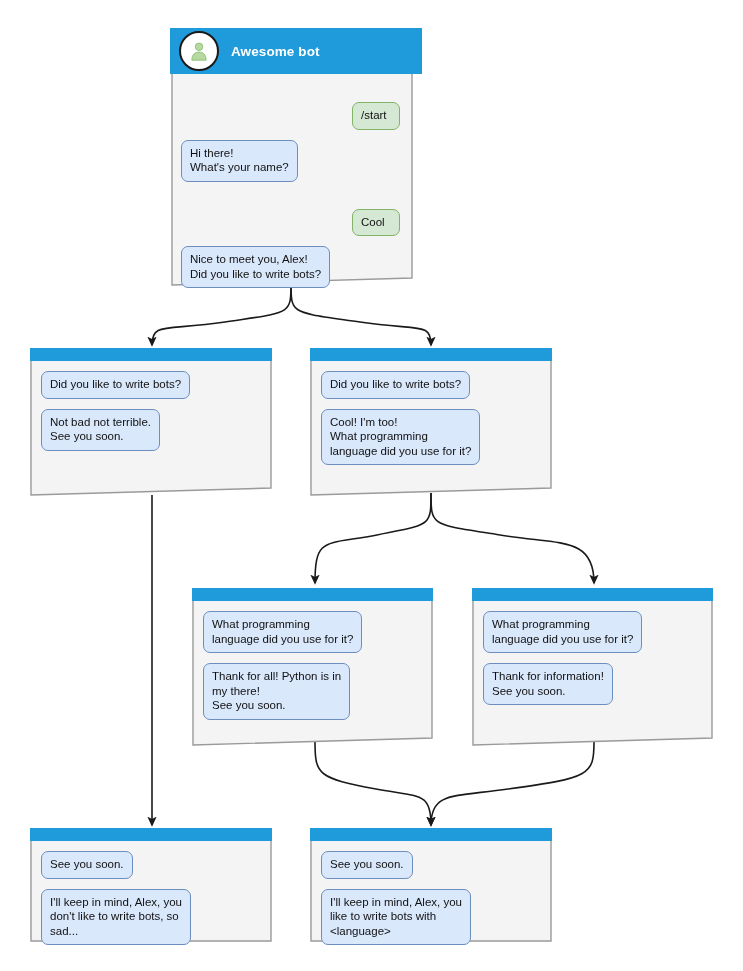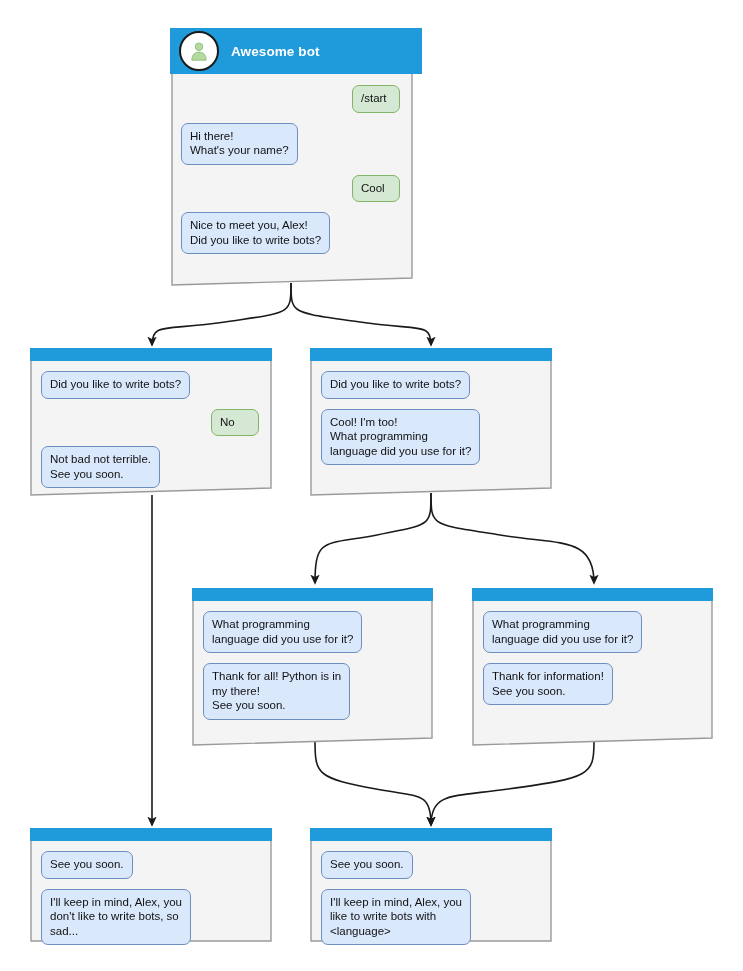--- a/index.html
+++ b/index.html
@@ -118,20 +118,21 @@
   }
   .bubble.bot {
     background: #dae8fc;
     border: 1px solid #6c8ebf;
   }
   .bubble.user {
     background: #d5e8d4;
     border: 1px solid #82b366;
     min-width: 48px;
     text-align: left;
+    margin-top: 17px;
   }
   .row.right .bubble.user { margin-right: 2px; }
 </style>
 </head>
 <body>
 
 <div id="canvas">
 
   <svg id="connectors" viewBox="0 0 743 971">
     <defs>
@@ -194,23 +195,20 @@
   <div class="card" id="card-answer-no" style="left:30px; top:348px; width:242px; height:148px;">
     <svg class="card-shape" viewBox="0 0 242 148" preserveAspectRatio="none">
       <polygon points="1,1 241,1 241,140 1,147" fill="#f4f4f4" stroke="#9a9a9a" stroke-width="1.4"></polygon>
     </svg>
     <div class="card-inner">
       <div class="card-header"></div>
       <div class="messages">
         <div class="row left">
           <div class="bubble bot">Did you like to write bots?</div>
         </div>
-        <div class="row right">
-          <div class="bubble user">No</div>
-        </div>
         <div class="row left">
           <div class="bubble bot">Not bad not terrible.
 See you soon.</div>
         </div>
       </div>
     </div>
   </div>
 
   <div class="card" id="card-answer-yes" style="left:310px; top:348px; width:242px; height:148px;">
     <svg class="card-shape" viewBox="0 0 242 148" preserveAspectRatio="none">

